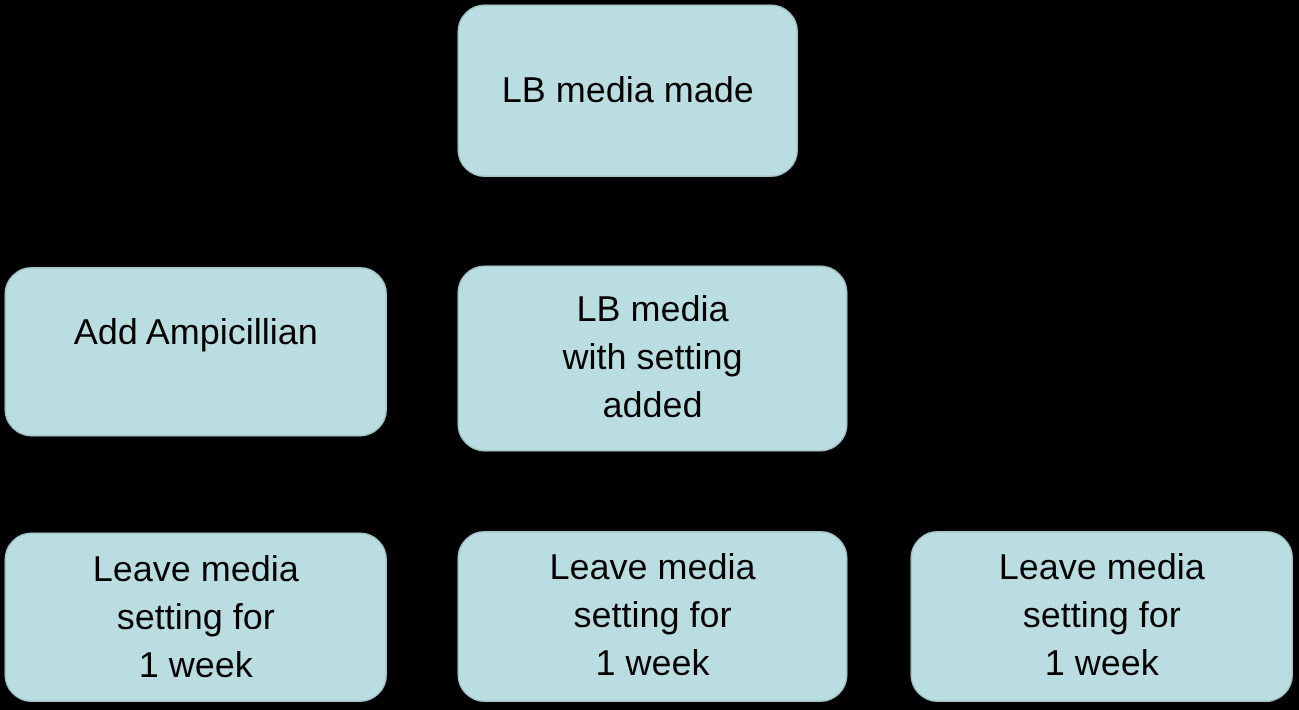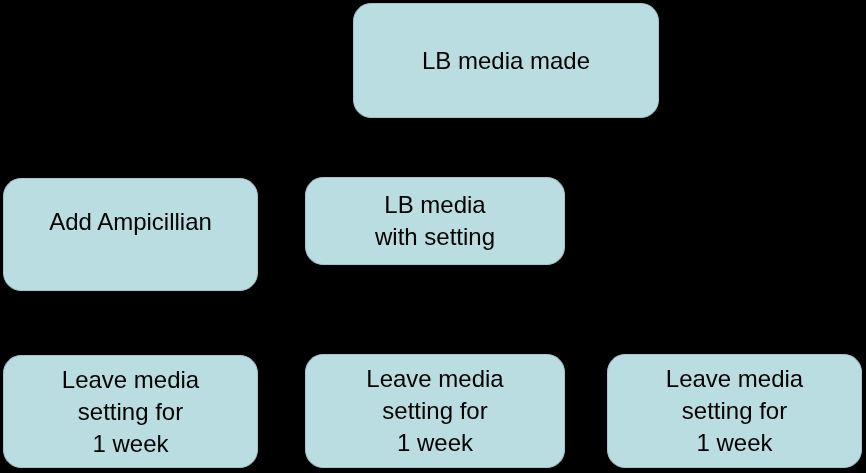--- a/index.html
+++ b/index.html
@@ -26,23 +26,23 @@
     align-items: center;
     text-align: center;
     color: #000000;
     font-size: 24px;
     line-height: 32px;
     box-sizing: border-box;
   }
   .node span { display: block; white-space: nowrap; }
 
   
-  .pos-top           { left: 305px; top: 3px;   width: 306px; height: 115px; margin-left: 48px; }
+  .pos-top           { left: 305px; top: 3px;   width: 227px; height: 115px; }
   .pos-mid-left      { left: 3px;   top: 178px; width: 255px; height: 113px; padding-bottom: 26px; }
-  .pos-mid-center    { left: 305px; top: 177px; width: 260px; height: 88px; }
+  .pos-mid-center    { left: 305px; top: 177px; width: 260px; height: 124px; }
   .pos-mid-right     { left: 607px; top: 178px; width: 255px; height: 114px; }
   .pos-bottom-left   { left: 3px;   top: 355px; width: 255px; height: 113px; }
   .pos-bottom-center { left: 305px; top: 354px; width: 260px; height: 114px; }
   .pos-bottom-right  { left: 607px; top: 354px; width: 255px; height: 114px; }
 </style>
 </head>
 <body>
 
 <div class="stage">
 
@@ -50,20 +50,21 @@
     <span>LB media made</span>
   </div>
 
   <div class="node pos-mid-left">
     <span>Add Ampicillian</span>
   </div>
 
   <div class="node pos-mid-center">
     <span>LB media</span>
     <span>with setting</span>
+    <span>added</span>
   </div>
 
 
   <div class="node pos-bottom-left">
     <span>Leave media</span>
     <span>setting for</span>
     <span>1 week</span>
   </div>
 
   <div class="node pos-bottom-center">

